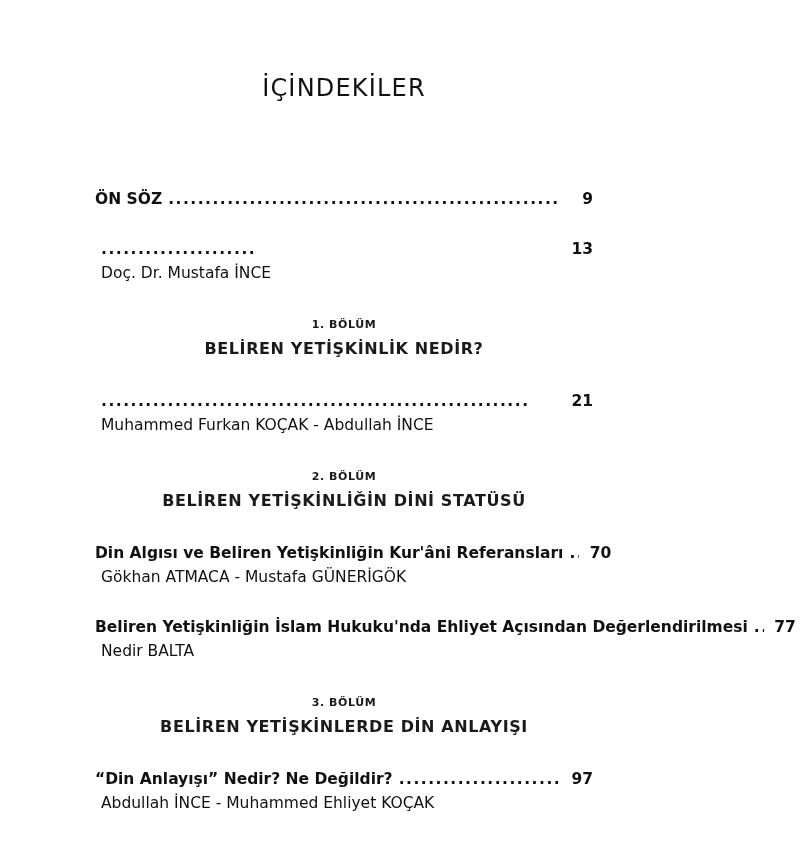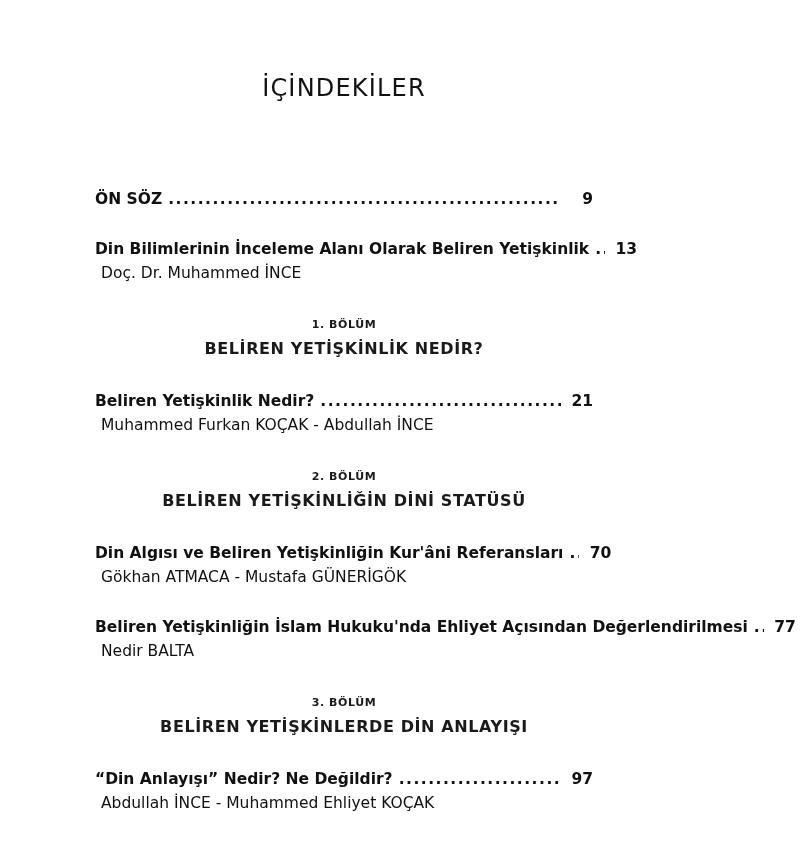--- a/index.html
+++ b/index.html
@@ -100,35 +100,33 @@
         <span class="etitle">ÖN SÖZ</span>
         <span class="dots">...................................................................................</span>
         <span class="pageno">9</span>
       </div>
     </div>
 
     <div class="gap-lg"></div>
 
     <div class="entry">
       <div class="entry-line">
-        <span class="etitle">Din Bilimlerinin İnceleme Alanı Olarak Beliren Yetişkinlik</span>
         <span class="dots">.....................</span>
         <span class="pageno">13</span>
       </div>
-      <div class="authors">Doç. Dr. Muhammed İNCE</div>
+      <div class="authors">Doç. Dr. Mustafa İNCE</div>
     </div>
 
     <div class="section-head">
       <div class="section-num">1. BÖLÜM</div>
       <div class="section-name">BELİREN YETİŞKİNLİK NEDİR?</div>
     </div>
 
     <div class="entry">
       <div class="entry-line">
-        <span class="etitle">Beliren Yetişkinlik Nedir?</span>
         <span class="dots">..........................................................</span>
         <span class="pageno">21</span>
       </div>
       <div class="authors">Muhammed Furkan KOÇAK - Abdullah İNCE</div>
     </div>
 
     <div class="section-head">
       <div class="section-num">2. BÖLÜM</div>
       <div class="section-name">BELİREN YETİŞKİNLİĞİN DİNİ STATÜSÜ</div>
     </div>

